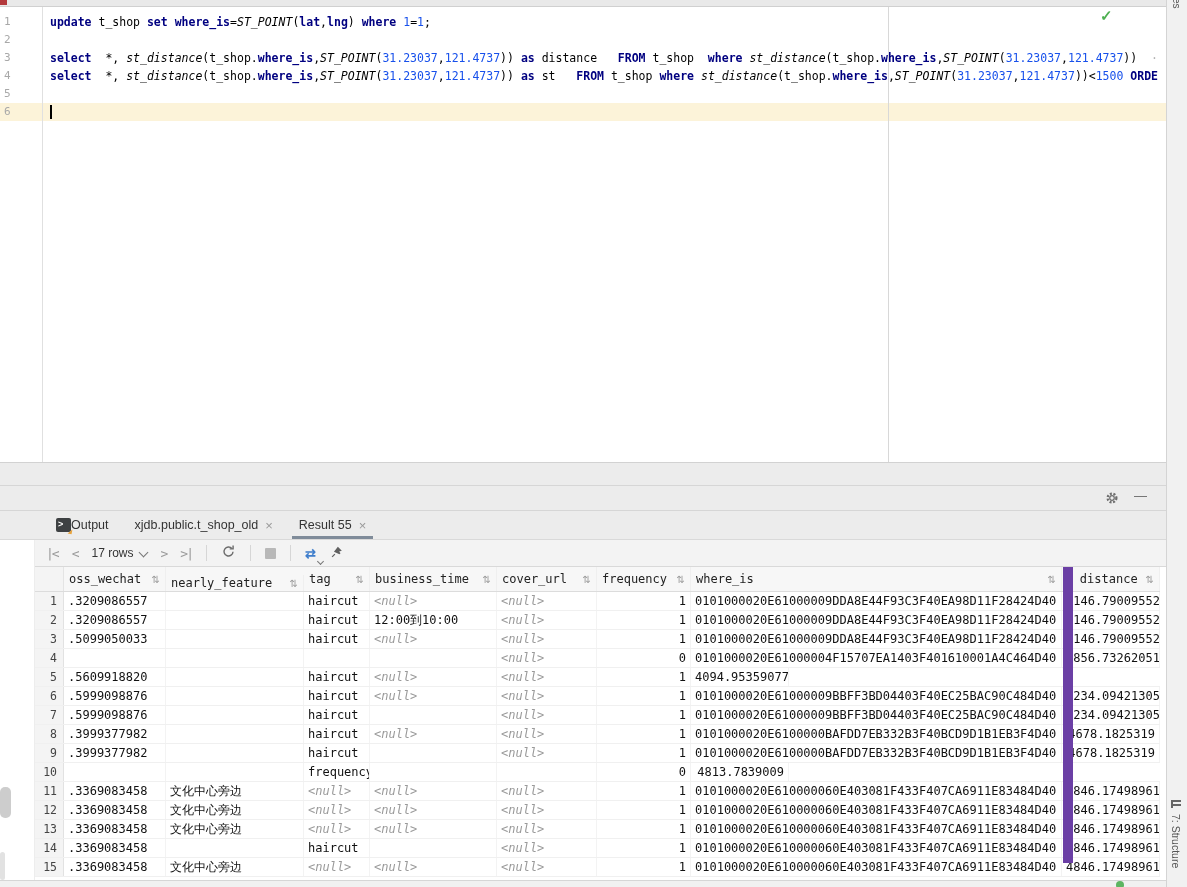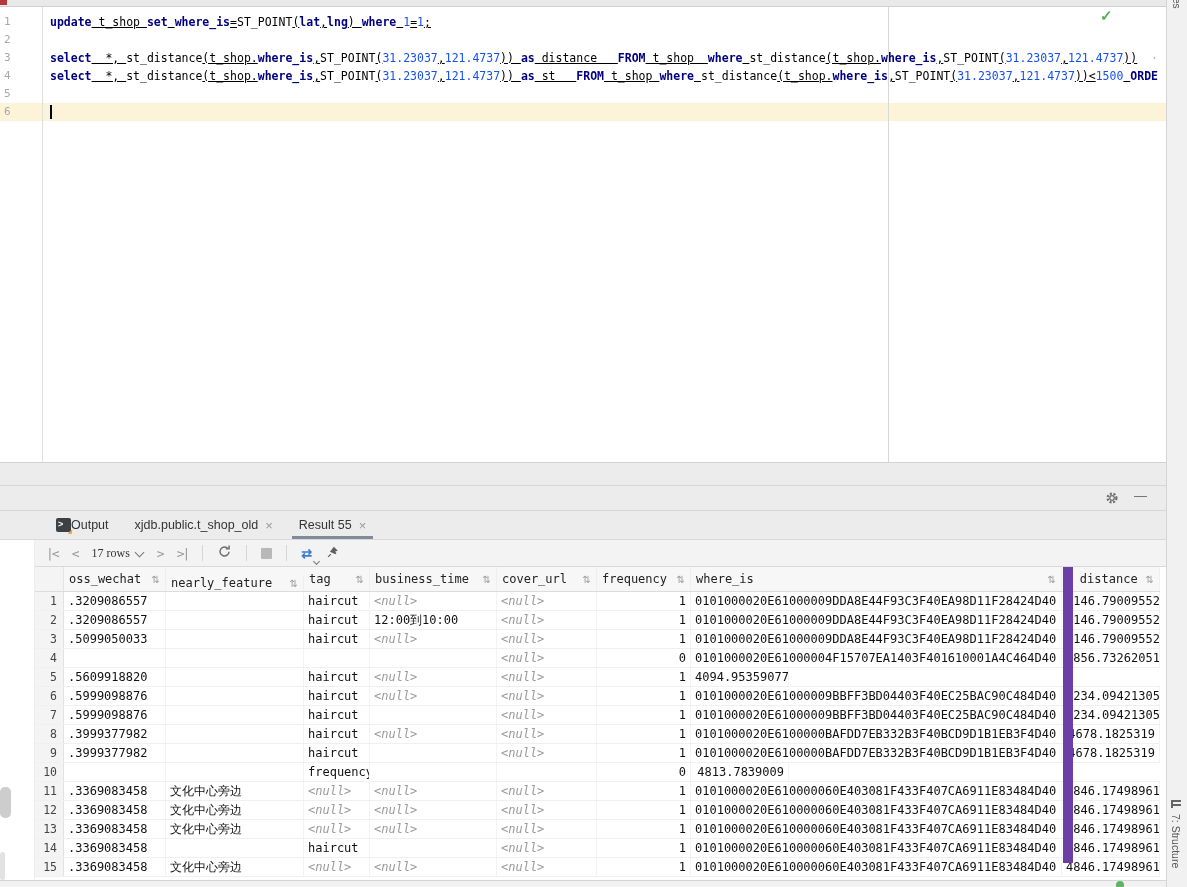--- a/index.html
+++ b/index.html
@@ -12,23 +12,23 @@
 
   
   .editor{position:absolute;left:0;top:6px;width:1166px;height:456px;background:#fff;overflow:hidden;}
   .ed-lines{position:relative;padding-top:7px;}
   .ed-line{height:18px;line-height:18px;white-space:pre;font-family:"DejaVu Sans Mono",monospace;font-size:11.5px;color:#000;}
   .ed-line.cur{background:#fcf3d9;}
   .ed-num{display:inline-block;width:43px;box-sizing:border-box;padding-left:4px;color:#a8a8a8;font-size:11px;vertical-align:top;}
   .ed-code{display:inline-block;padding-left:7px;vertical-align:top;}
   .tok-k{color:#000080;font-weight:bold;}
   .tok-n{color:#1750eb;}
-  .tok-f{}
+  .tok-f{font-style:italic;}
   .tok-c{color:#000080;font-weight:bold;}
-  .tok-p{color:#000;text-decoration:underline;}
+  .tok-p{color:#000;}
   .tok-dim{color:#b3b3b3;}
   .ed-caret{display:inline-block;width:1.5px;height:14px;background:#000;vertical-align:-3px;}
   .gutter-divider{position:absolute;left:42px;top:0;bottom:0;width:1px;background:#e0e0e0;}
   .margin-line{position:absolute;left:888px;top:0;bottom:0;width:1px;background:#d8d8d8;}
   .inspection{position:absolute;left:1100px;top:1px;font-size:15px;font-weight:bold;color:#4db051;}
 
   
   .band1{position:absolute;left:0;top:462px;width:1187px;height:24px;background:#ececec;border-top:1px solid #d2d2d2;border-bottom:1px solid #d6d6d6;box-sizing:border-box;}
   .band2{position:absolute;left:0;top:486px;width:1187px;height:25px;background:#ececec;border-bottom:1px solid #d6d6d6;box-sizing:border-box;}
   .band2 .gear-wrap{position:absolute;right:68px;top:5px;}
@@ -44,21 +44,21 @@
   .tabicon{display:inline-block;position:relative;}
   .tabicon.console{width:15px;height:14px;background:#3e4143;border-radius:2px;}
   .con-gt{position:absolute;left:2px;top:0px;color:#fff;font-size:9px;font-weight:bold;line-height:13px;}
   .con-tri{position:absolute;right:-1px;bottom:-2px;width:0;height:0;border-left:4px solid transparent;border-bottom:5px solid #e8a33d;transform:rotate(10deg);}
 
   
   .grid-toolbar{position:absolute;left:0;top:540px;width:1187px;height:27px;background:#f3f3f3;border-bottom:1px solid #d9d9d9;box-sizing:border-box;}
   .gt-left{position:absolute;left:46px;top:0;height:26px;display:flex;align-items:center;gap:14px;}
   .gt-right{position:absolute;right:30px;top:0;height:26px;display:flex;align-items:center;gap:16px;}
   .navg{color:#9b9b9b;font-size:13px;letter-spacing:-2px;font-family:"DejaVu Sans Mono",monospace;}
-  .rows-dd{display:flex;align-items:center;color:#333;font-family:Liberation Serif, serif;}
+  .rows-dd{display:flex;align-items:center;color:#333;}
   .chev{display:inline-block;width:6px;height:6px;border-right:1.5px solid #777;border-bottom:1.5px solid #777;transform:rotate(45deg);margin-left:6px;margin-bottom:2px;}
   .tsep{width:1px;height:16px;background:#d6d6d6;}
   .stop-sq{width:11px;height:11px;background:#b8b8b8;border-radius:1px;}
   .swap{color:#3f7ecc;font-weight:bold;font-size:13px;position:relative;}
   .swap .mini{position:absolute;right:-7px;bottom:-3px;width:4px;height:4px;border-right:1.2px solid #777;border-bottom:1.2px solid #777;transform:rotate(45deg);}
   .arrbar{display:inline-flex;flex-direction:column;align-items:center;line-height:10px;color:#555;font-size:13px;}
   .arrbar .bar{width:11px;height:1.6px;background:#555;margin-top:1px;}
   .arrbar.up .bar{margin-top:0;margin-bottom:1px;}
   .export-dd{color:#3a3a3a;display:flex;align-items:center;}
   .gearcar{display:flex;align-items:center;}

